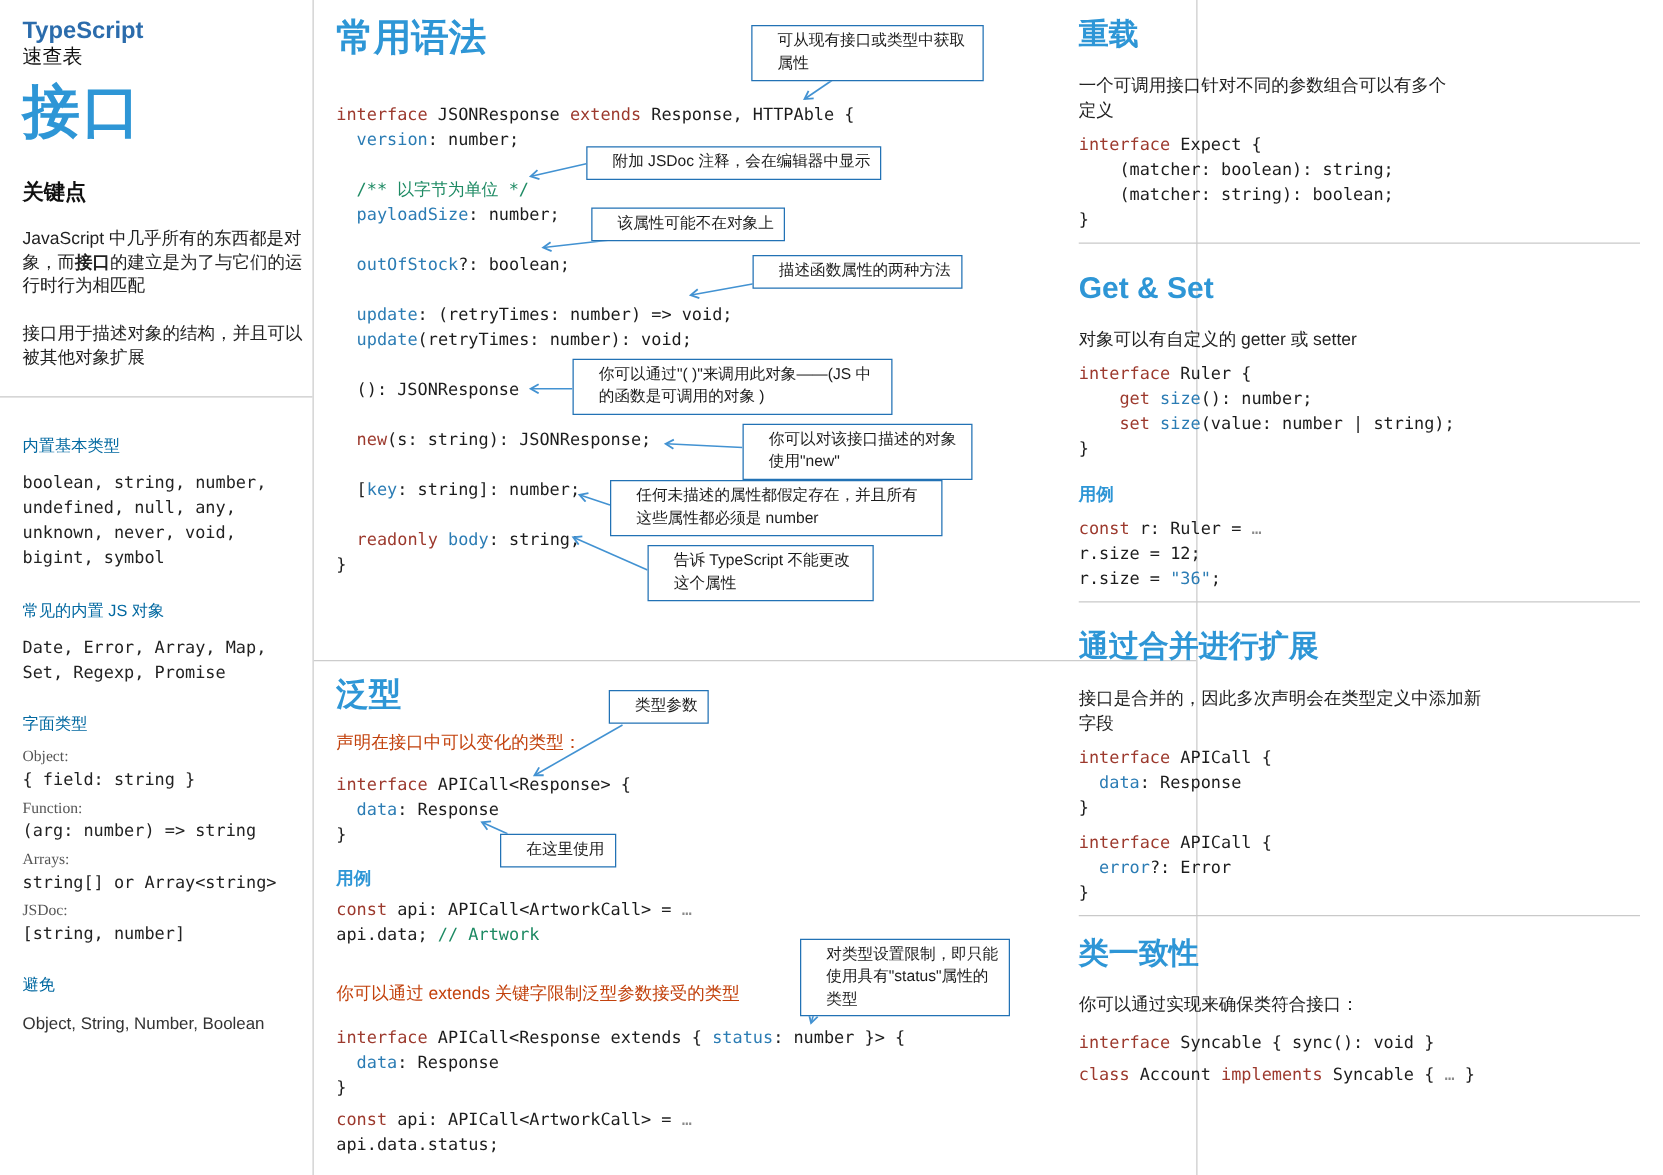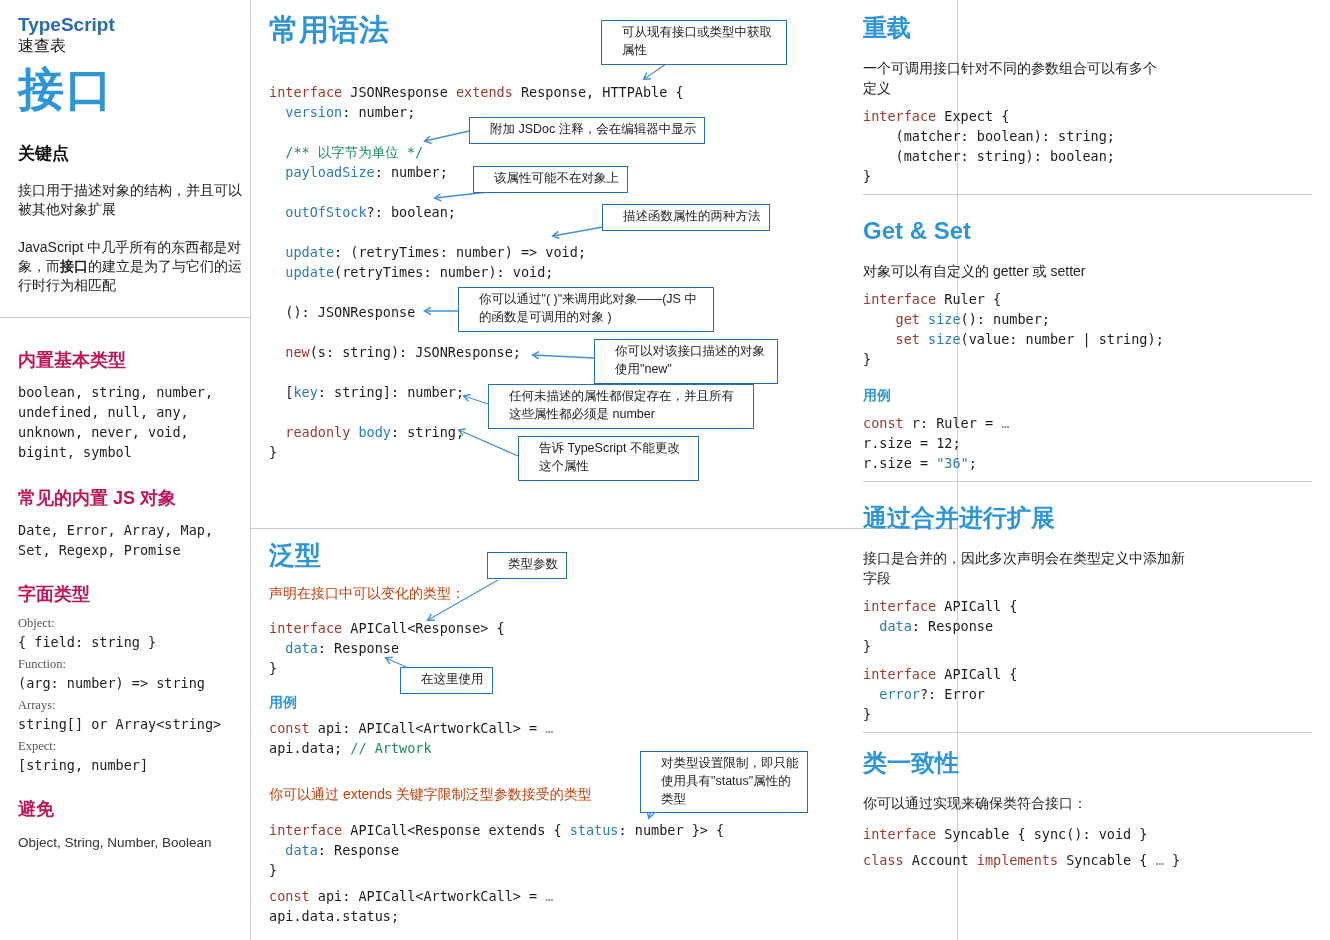--- a/index.html
+++ b/index.html
@@ -15,21 +15,21 @@
              border-left:1px solid #cccccc; border-right:1px solid #cccccc; }
   .rightcol{ position:absolute; left:844px; top:0; width:486px; height:684px; padding:12px 18px 0 19px; }
   .brand   { font-size:19px; font-weight:bold; color:#2b6cac; line-height:22px; }
   .subtitle{ font-size:16px; color:#111; line-height:20px; }
   .page-title { font-size:46px; font-weight:bold; color:#2e96d6; line-height:50px; margin-top:8px; letter-spacing:2px; }
   .kp-h    { font-size:17px; font-weight:bold; color:#111; margin-top:28px; }
   .side-p  { font-size:14px; line-height:19px; color:#222; margin-top:16px; width:228px; }
   .side-p + .side-p { margin-top:19px; }
   .divider { border:0; border-top:1px solid #c9c9c9; }
   .sidebar .divider { margin:22px -12px 0 -18px; }
-  .side-sec-h { font-size:18px; font-weight:bold; color:#be185d; }
+  .side-sec-h { font-size:13px; font-weight:normal; color:#0369a1; }
   .mono    { font-family:"DejaVu Sans Mono", monospace; white-space:pre; }
   .side-code { font-size:13.5px; line-height:16px; color:#222; margin-top:12px; }
   .lit-label { font-size:12.5px; color:#555; line-height:18px; margin-top:3px;font-family:Liberation Serif, serif; }
   .lit-code  { font-size:13.5px; line-height:20px; color:#222; }
   .avoid-text{ font-size:13.5px; color:#333; margin-top:14px; }
 
   
   .code { font-family:"DejaVu Sans Mono", monospace; font-size:13.5px; line-height:20px; white-space:pre; color:#1c1c1c; }
   .code.loose { line-height:26px; }
   .cl { min-height:20px; }
@@ -66,40 +66,40 @@
 </style>
 </head>
 <body>
 
 <aside class="sidebar">
   <div class="brand">TypeScript</div>
   <div class="subtitle">速查表</div>
   <h1 class="page-title">接口</h1>
 
   <h2 class="kp-h">关键点</h2>
+  <p class="side-p"><span>JavaScript 中几乎所有的东西都是对象，而</span><strong>接口</strong><span>的建立是为了与它们的运行时行为相匹配</span></p>
   <p class="side-p">接口用于描述对象的结构，并且可以被其他对象扩展</p>
-  <p class="side-p"><span>JavaScript 中几乎所有的东西都是对象，而</span><strong>接口</strong><span>的建立是为了与它们的运行时行为相匹配</span></p>
 
   <hr class="divider">
 
   <h3 class="side-sec-h" style="margin-top:30px">内置基本类型</h3>
   <div class="mono side-code"><div class="cl">boolean, string, number,</div><div class="cl">undefined, null, any,</div><div class="cl">unknown, never, void,</div><div class="cl">bigint, symbol</div></div>
 
   <h3 class="side-sec-h" style="margin-top:22px">常见的内置 JS 对象</h3>
   <div class="mono side-code"><div class="cl">Date, Error, Array, Map,</div><div class="cl">Set, Regexp, Promise</div></div>
 
   <h3 class="side-sec-h" style="margin-top:20px">字面类型</h3>
   <div style="margin-top:8px">
     <div class="lit-label">Object:</div>
     <div class="mono lit-code">{ field: string }</div>
     <div class="lit-label">Function:</div>
     <div class="mono lit-code">(arg: number) =&gt; string</div>
     <div class="lit-label">Arrays:</div>
     <div class="mono lit-code">string[] or Array&lt;string&gt;</div>
-    <div class="lit-label">Expect:</div>
+    <div class="lit-label">JSDoc:</div>
     <div class="mono lit-code">[string, number]</div>
   </div>
 
   <h3 class="side-sec-h" style="margin-top:22px">避免</h3>
   <div class="avoid-text">Object, String, Number, Boolean</div>
 </aside>
 
 <main class="middle">
   <div class="mid-hr"></div>
 

